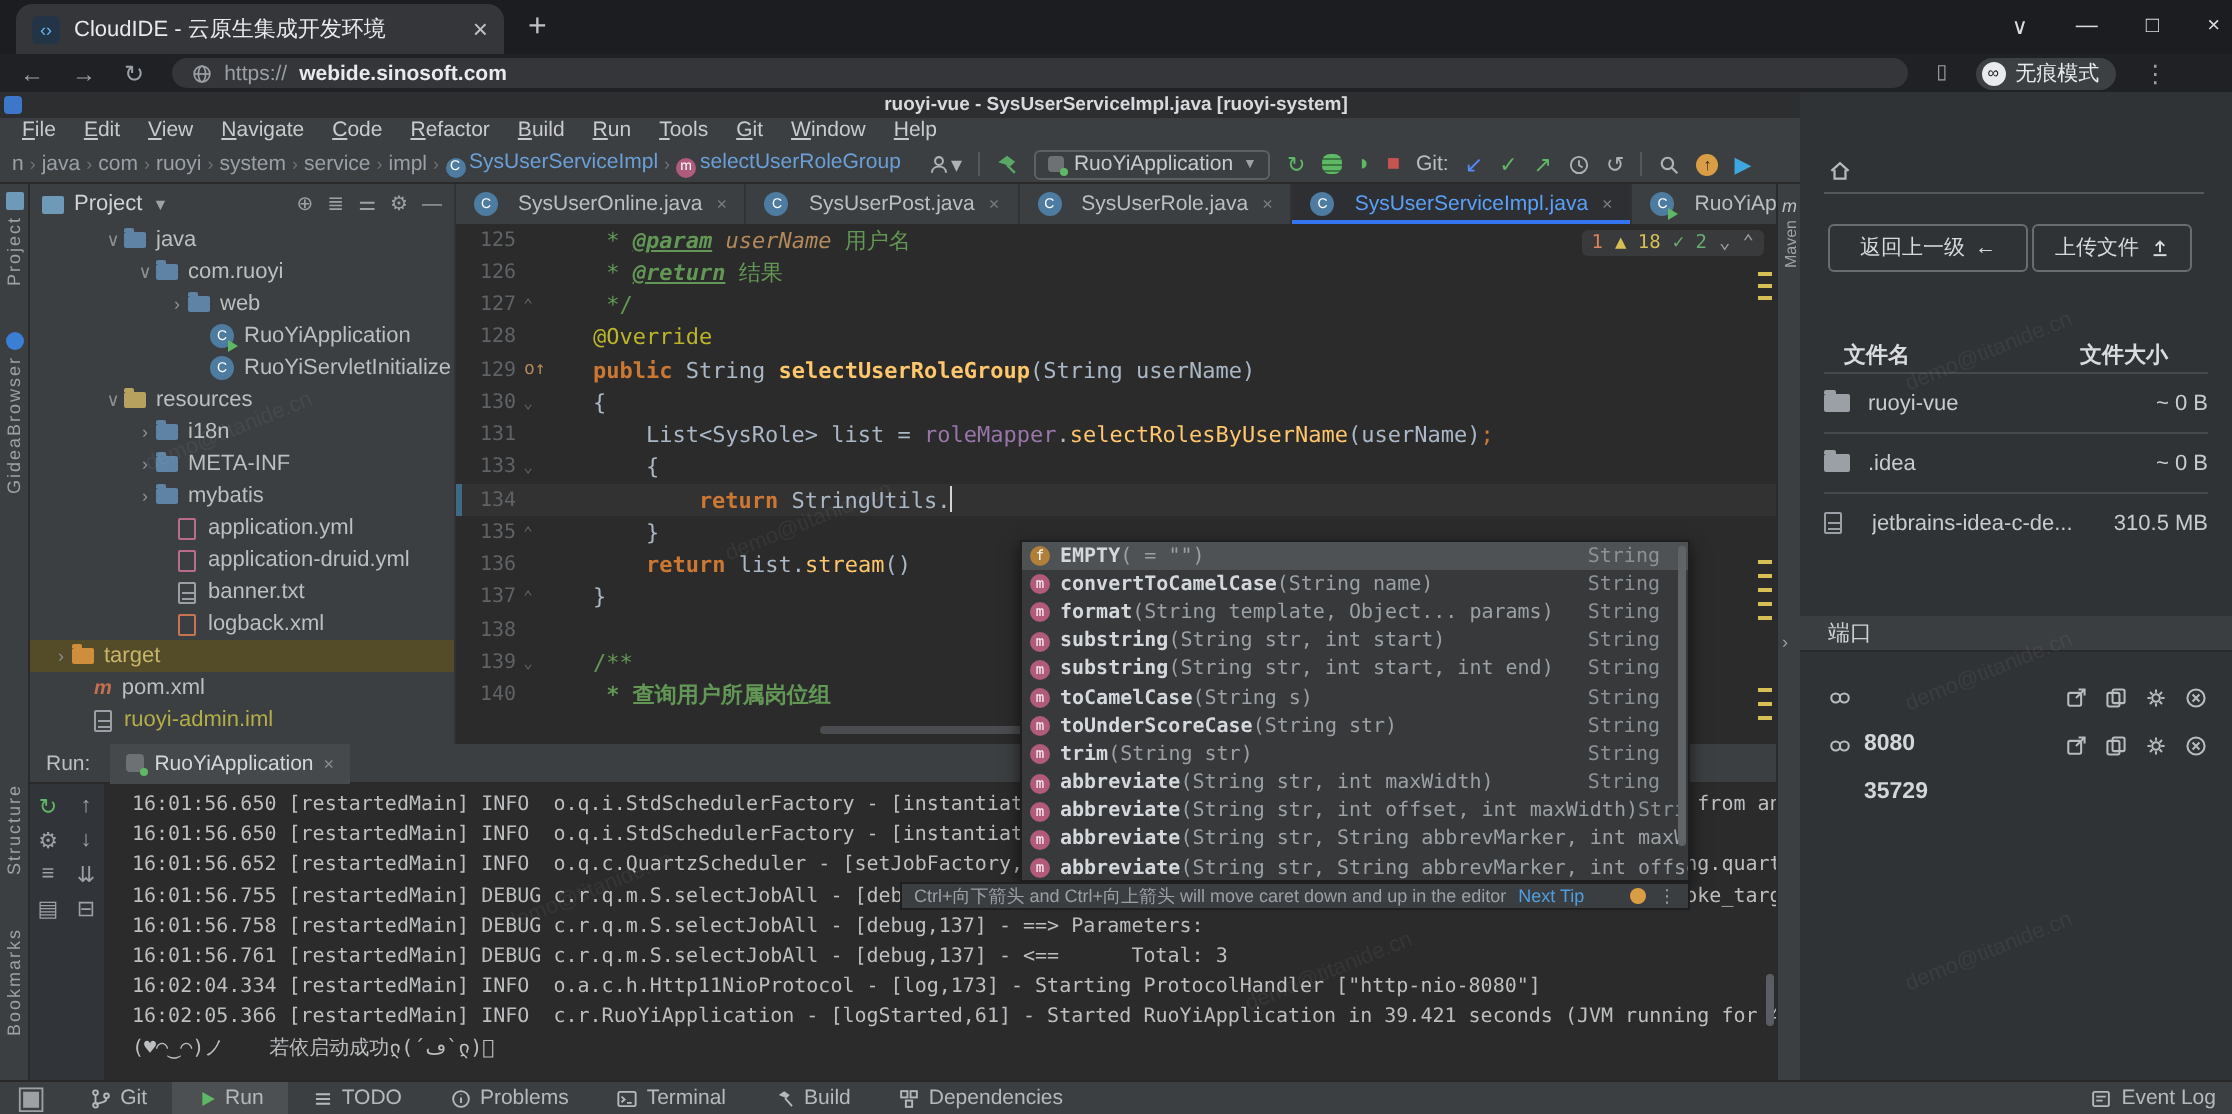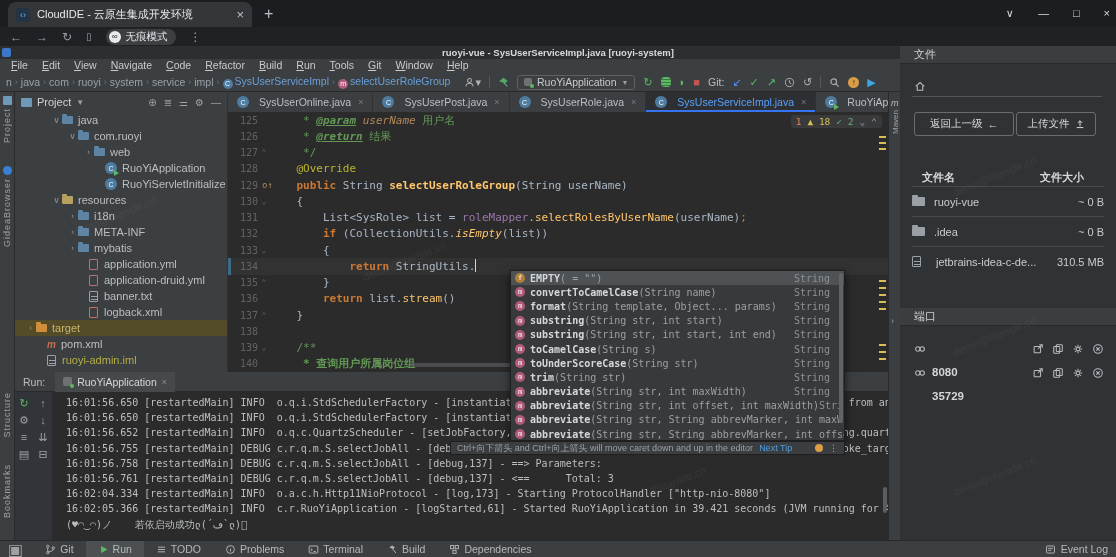--- a/index.html
+++ b/index.html
@@ -190,20 +190,29 @@
         <span>—</span>
         <span>□</span>
         <span>×</span>
       </div>
   </div>
 
   <div id="browserbar" class="abs">
     <span class="navg">←</span>
     <span class="navg">→</span>
     <span class="navg">↻</span>
+    <div id="urlpill">
+      <svg width="10" height="10" viewBox="0 0 14 14" fill="none" stroke="#9aa0a6" stroke-width="1.2">
+          <circle cx="7" cy="7" r="5.5"></circle>
+          <ellipse cx="7" cy="7" rx="2.5" ry="5.5"></ellipse>
+          <line x1="1.5" y1="7" x2="12.5" y2="7"></line>
+        </svg>
+      <span class="scheme">https://</span>
+        <span class="host">webide.sinosoft.com</span>
+    </div>
     <span class="navg" style="font-size:10px;">▯</span>
     <div id="incog">
       <span class="incog-circle">∞</span>
       <span class="lbl">无痕模式</span>
     </div>
     <span class="navg">⋮</span>
   </div>
 
   <div id="idetitle" class="abs">
     <span class="appico"></span>
@@ -469,25 +478,20 @@
             <span class="ln">130</span>
             <span class="fold">⌄</span>
             <span class="ctext" style="padding-left: 26.48px;"><span class="s-pl">{</span></span>
           </div>
           <div class="cl">
             <span class="ln">131</span>
             <span class="fold"></span>
             <span class="ctext" style="padding-left: 52.96px;"><span class="s-pl">List&lt;SysRole&gt; list = </span><span class="s-fld">roleMapper</span><span class="s-pl">.</span><span class="s-mc">selectRolesByUserName</span><span class="s-pl">(userName)</span><span class="s-sem">;</span></span>
           </div>
           <div class="cl">
-            <span class="ln">132</span>
-            <span class="fold"></span>
-            <span class="ctext" style="padding-left: 52.96px;"><span class="s-kw">if</span><span class="s-pl"> (CollectionUtils.</span><span class="s-mi">isEmpty</span><span class="s-pl">(list))</span></span>
-          </div>
-          <div class="cl">
             <span class="ln">133</span>
             <span class="fold">⌄</span>
             <span class="ctext" style="padding-left: 52.96px;"><span class="s-pl">{</span></span>
           </div>
           <div class="cl current">
             <span class="ln">134</span>
             <span class="fold"></span>
             <span class="ctext" style="padding-left: 79.44px;"><span class="s-kw">return</span><span class="s-pl"> StringUtils.</span><span class="caret"></span></span>
           </div>
           <div class="cl">
@@ -620,23 +624,20 @@
     <span>⋮</span>
   </div>
 
   <div id="stripeR" class="abs">
     <span class="m">m</span>
     <span class="vml">Maven</span>
     <span class="expand">›</span>
   </div>
 
   <div id="rightpanel" class="abs">
-    <div class="rp-head">
-      <span>文件</span>
-    </div>
     <span id="homeico">
       <svg width="12" height="12" viewBox="0 0 14 14" fill="none" stroke="#b9bcbf" stroke-width="1.3">
           <path d="M2 7.5L7 3l5 4.5"></path>
           <path d="M3.8 6.8V12h6.4V6.8"></path>
         </svg></span>
     <div id="pathline"></div>
     <div class="rbtn" id="btn-back">
       <span>返回上一级</span>
         <span>←</span>
     </div>

